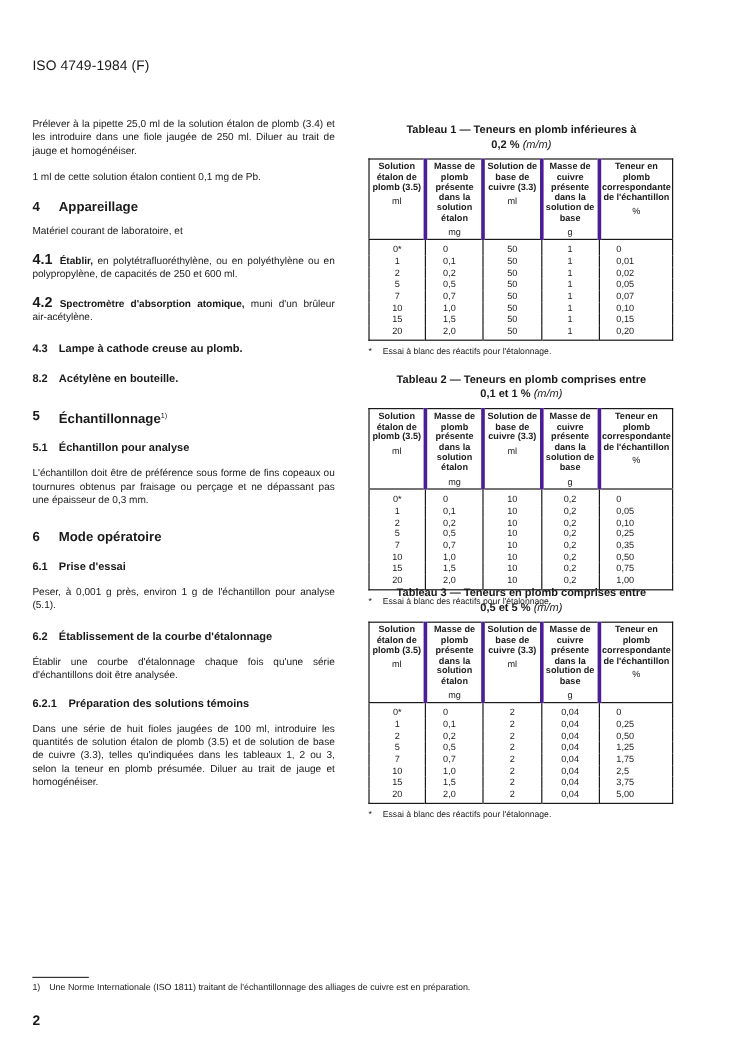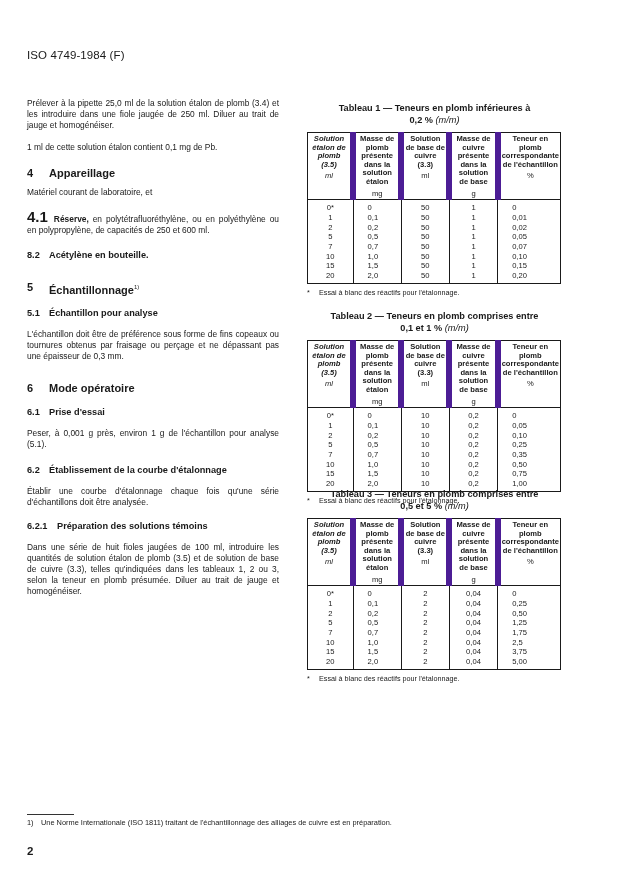--- a/index.html
+++ b/index.html
@@ -7,30 +7,30 @@
          font-family: "Liberation Sans", "DejaVu Sans", sans-serif; }
   .page-header { position: absolute; left: 27px; top: 49px; font-size: 11.5px; font-weight: normal; letter-spacing: 0.1px; }
   .left-col { position: absolute; left: 27px; top: 98px; width: 252px; font-size: 8.4px; line-height: 11px; }
   .left-col p { margin: 0; text-align: justify; }
   .h-main { font-size: 11px; font-weight: bold; margin: 0; display: flex; }
   .h-main .num { width: 22px; flex: none; }
   .h-sub { font-size: 9.2px; font-weight: bold; margin: 0; display: flex; }
   .h-sub .num { width: 22px; flex: none; }
   .h-sub3 .num { width: 30px; }
   .item { margin: 0; text-align: justify; }
-  .item .inum { font-weight: bold; font-size: 15px; margin-right: 6px; }
+  .item .inum { font-weight: bold; font-size: 12px; margin-right: 6px; }
   .item .iterm { font-weight: bold; }
   sup { font-size: 6px; font-weight: normal; }
   .right-col { position: absolute; left: 307px; width: 255px; }
   .tbl-caption { text-align: center; font-size: 9.2px; font-weight: bold; line-height: 12px; margin: 0 0 6px 0; }
   .tbl-caption i { font-weight: normal; }
   table.data { border-collapse: collapse; width: 254px; font-size: 7.6px; border: 1px solid #1a1a1a; }
-  table.data th { font-weight: bold; border-left: 6px solid #4c1d95; border-bottom: 1px solid #1a1a1a; text-align: center;
+  table.data th { font-weight: bold; border-left: 3px solid #4c1d95; border-bottom: 1px solid #1a1a1a; text-align: center;
                   vertical-align: top; padding: 2px 1px 1px 1px; line-height: 8.6px; }
-  table.data th:first-child { border-left: none; font-style: italic; }
+  table.data th:first-child { border-left: none; }
   table.data th .unit { display: block; font-weight: normal; margin-top: 3px; }
   table.data td { border-left: 1px solid #1a1a1a; text-align: center; padding: 0 2px; line-height: 9.7px; }
   table.data td:first-child { border-left: none; }
   table.data td.c-left { text-align: left; padding-left: 14px; }
   table.data td.c-right { text-align: left; padding-left: 14px; }
   table.data tr.first td { padding-top: 3px; }
   table.data tr.last td { padding-bottom: 2px; margin-top: 44px; }
   .footnote-tbl { font-size: 7.2px; margin: 4px 0 0 0; }
   .footnote-tbl .star { display: inline-block; width: 12px; }
   .footnote-rule { position: absolute; left: 27px; top: 814px; width: 47px; border-top: 1px solid #333; }
@@ -47,22 +47,29 @@
   <p>Prélever à la pipette 25,0 ml de la solution étalon de plomb (3.4) et les introduire dans une fiole jaugée de 250 ml. Diluer au trait de jauge et homogénéiser.</p>
   <p style="margin-top:11px">1 ml de cette solution étalon contient 0,1 mg de Pb.</p>
 
   <h2 class="h-main" style="margin-top:15px">
     <span class="num">4</span>
     <span>Appareillage</span>
   </h2>
   <p style="margin-top:8px">Matériel courant de laboratoire, et</p>
 
   <p class="item" style="margin-top:13px">
-    <span class="inum">4.1</span><span class="iterm">Réserve,</span><span> en polytétrafluoréthylène, ou en polyéthylène ou en polypropylène, de capacités de 250 et 600 ml.</span>
-  </p>
+    <span class="inum">4.1</span><span class="iterm">Établir,</span><span> en polytétrafluoréthylène, ou en polyéthylène ou en polypropylène, de capacités de 250 et 600 ml.</span>
+  </p>
+  <p class="item" style="margin-top:13px">
+    <span class="inum">4.2</span><span class="iterm">Spectromètre d'absorption atomique,</span><span> muni d'un brûleur air-acétylène.</span>
+  </p>
+  <h3 class="h-sub" style="margin-top:15px">
+    <span class="num">4.3</span>
+    <span>Lampe à cathode creuse au plomb.</span>
+  </h3>
   <h3 class="h-sub" style="margin-top:14px">
     <span class="num">8.2</span>
     <span>Acétylène en bouteille.</span>
   </h3>
 
   <h2 class="h-main" style="margin-top:21px">
     <span class="num">5</span>
     <span><span>Échantillonnage</span><sup>1)</sup></span>
   </h2>
   <h3 class="h-sub" style="margin-top:12px">

